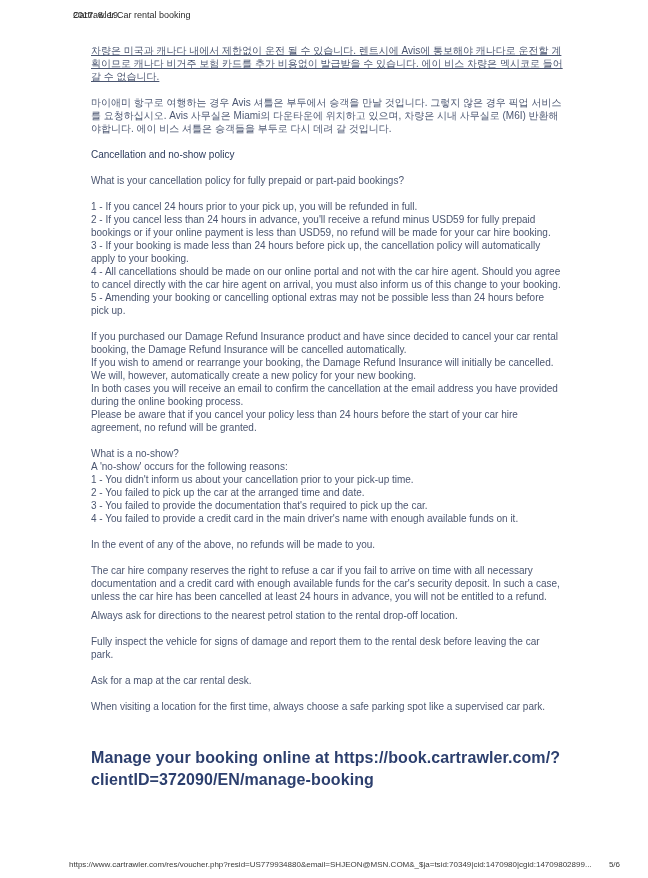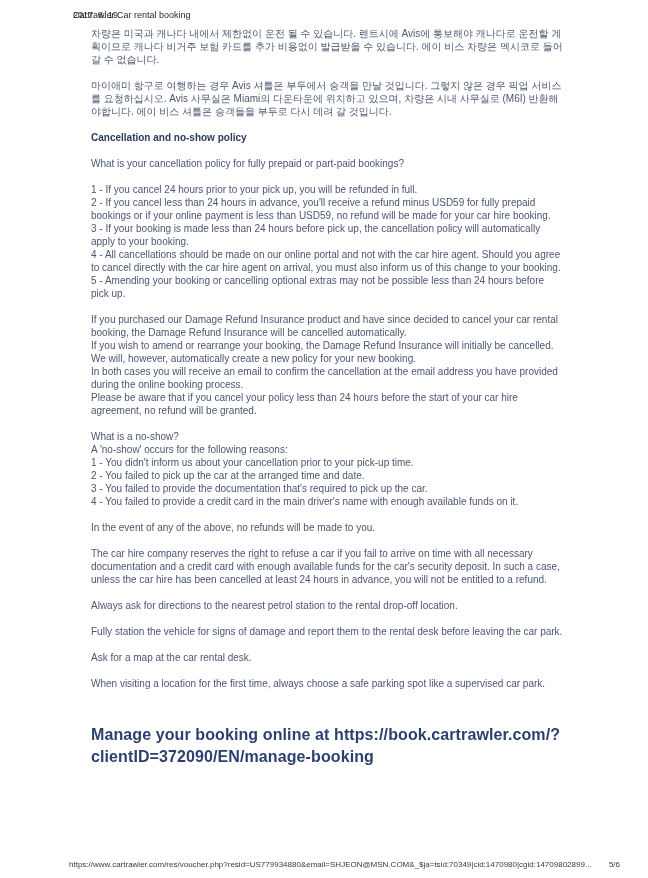--- a/index.html
+++ b/index.html
@@ -36,30 +36,30 @@
   }
   .content {
     position: absolute;
     top: 27px; left: 91px;
     width: 472px;
     font-size: 10px;
     line-height: 13px;
     color: var(--body-text, #4b5671);
   }
   .para { margin-top: 13px; }
-  .para:first-child { margin-top: 0; }
+  .para:first-child { margin-top: 17px; text-decoration: underline; }
   h3.section-heading {
     margin-top: 13px;
     font-size: 10px;
     line-height: 13px;
-    font-weight: bold;
+    font-weight: normal;
     color: var(--heading-text, #2a3a5c);
   }
   .tight > div { margin: 0; }
-  .tip-first { margin-top: 13px; }
+  .tip-first { margin-top: 6px; }
   .manage {
     margin-top: 34px;
     font-size: 16px;
     line-height: 22px;
     font-weight: 700;
     color: var(--link-text, #2c3f6e);
     letter-spacing: 0.1px;
   }
   .print-footer {
     position: absolute;
@@ -114,21 +114,21 @@
       <div>1 - You didn't inform us about your cancellation prior to your pick-up time.</div>
       <div>2 - You failed to pick up the car at the arranged time and date.</div>
       <div>3 - You failed to provide the documentation that's required to pick up the car.</div>
       <div>4 - You failed to provide a credit card in the main driver's name with enough available funds on it.</div>
     </div>
 
     <p class="para">In the event of any of the above, no refunds will be made to you.</p>
     <p class="para">The car hire company reserves the right to refuse a car if you fail to arrive on time with all necessary documentation and a credit card with enough available funds for the car's security deposit. In such a case, unless the car hire has been cancelled at least 24 hours in advance, you will not be entitled to a refund.</p>
 
     <p class="para tip-first">Always ask for directions to the nearest petrol station to the rental drop-off location.</p>
-    <p class="para">Fully station the vehicle for signs of damage and report them to the rental desk before leaving the car park.</p>
+    <p class="para">Fully inspect the vehicle for signs of damage and report them to the rental desk before leaving the car park.</p>
     <p class="para">Ask for a map at the car rental desk.</p>
     <p class="para">When visiting a location for the first time, always choose a safe parking spot like a supervised car park.</p>
 
     <div class="manage">
       <div>Manage your booking online at https://book.cartrawler.com/?</div>
       <div>clientID=372090/EN/manage-booking</div>
     </div>
 
   </div>
 

